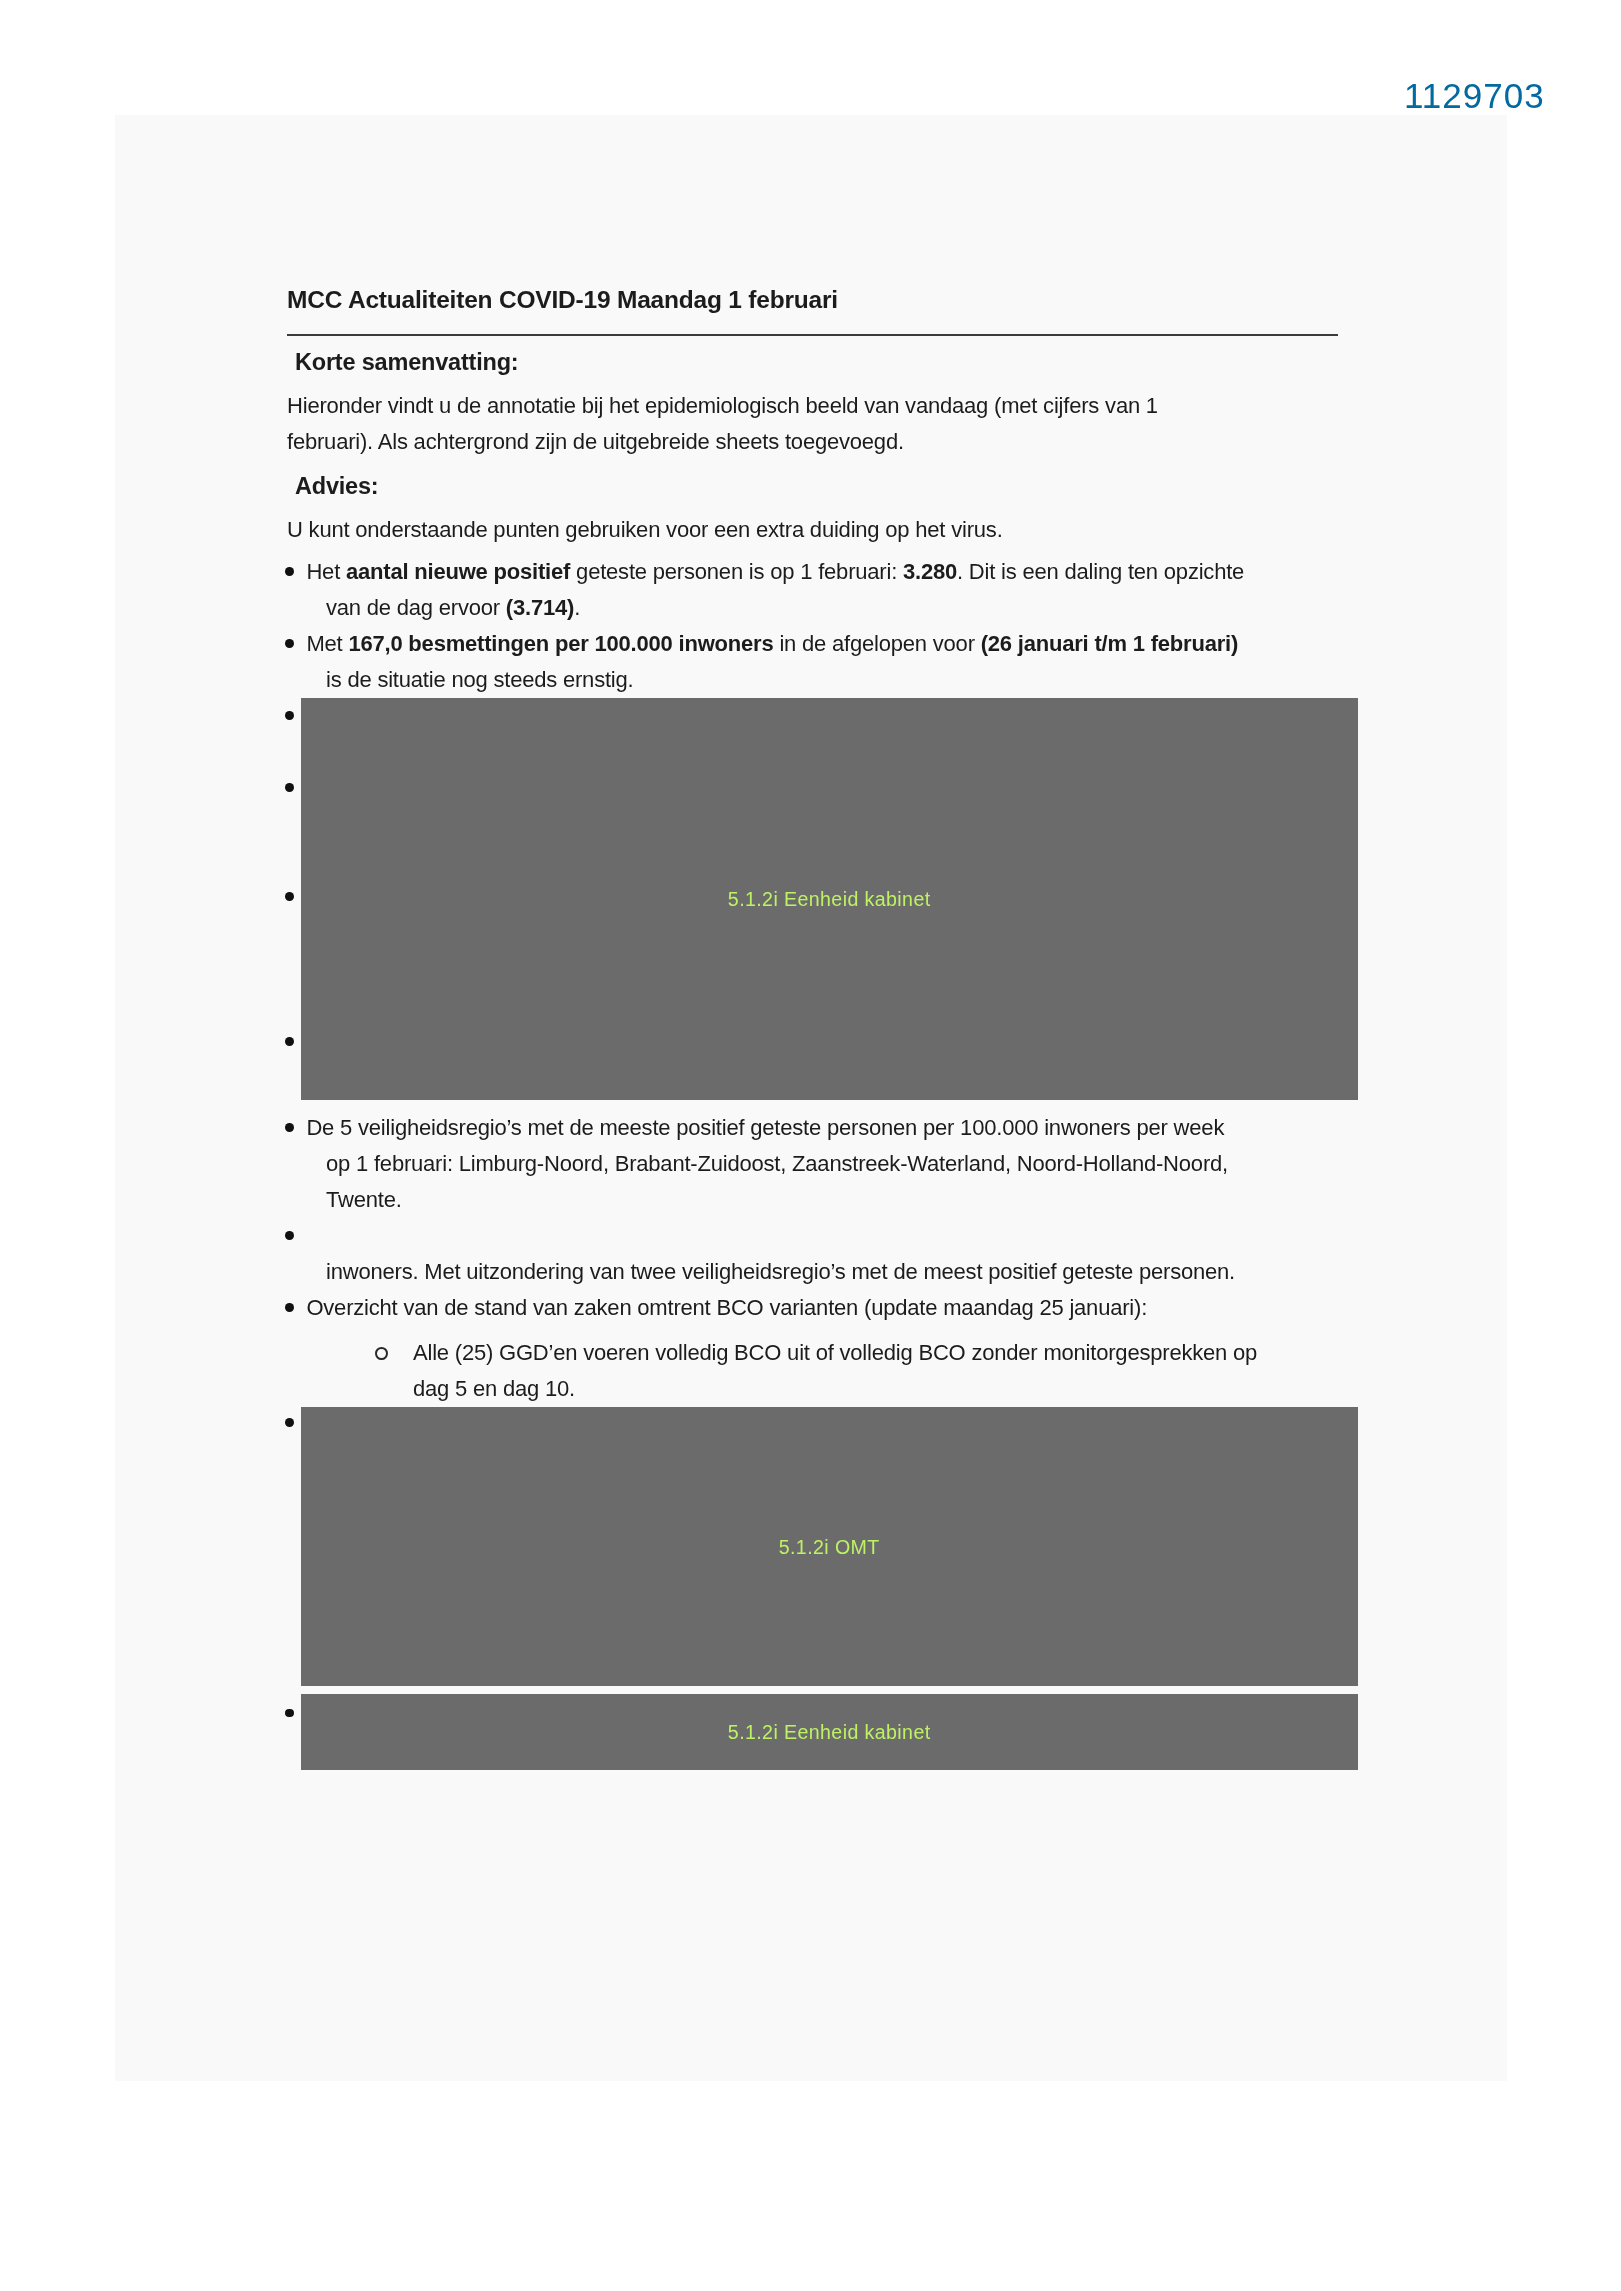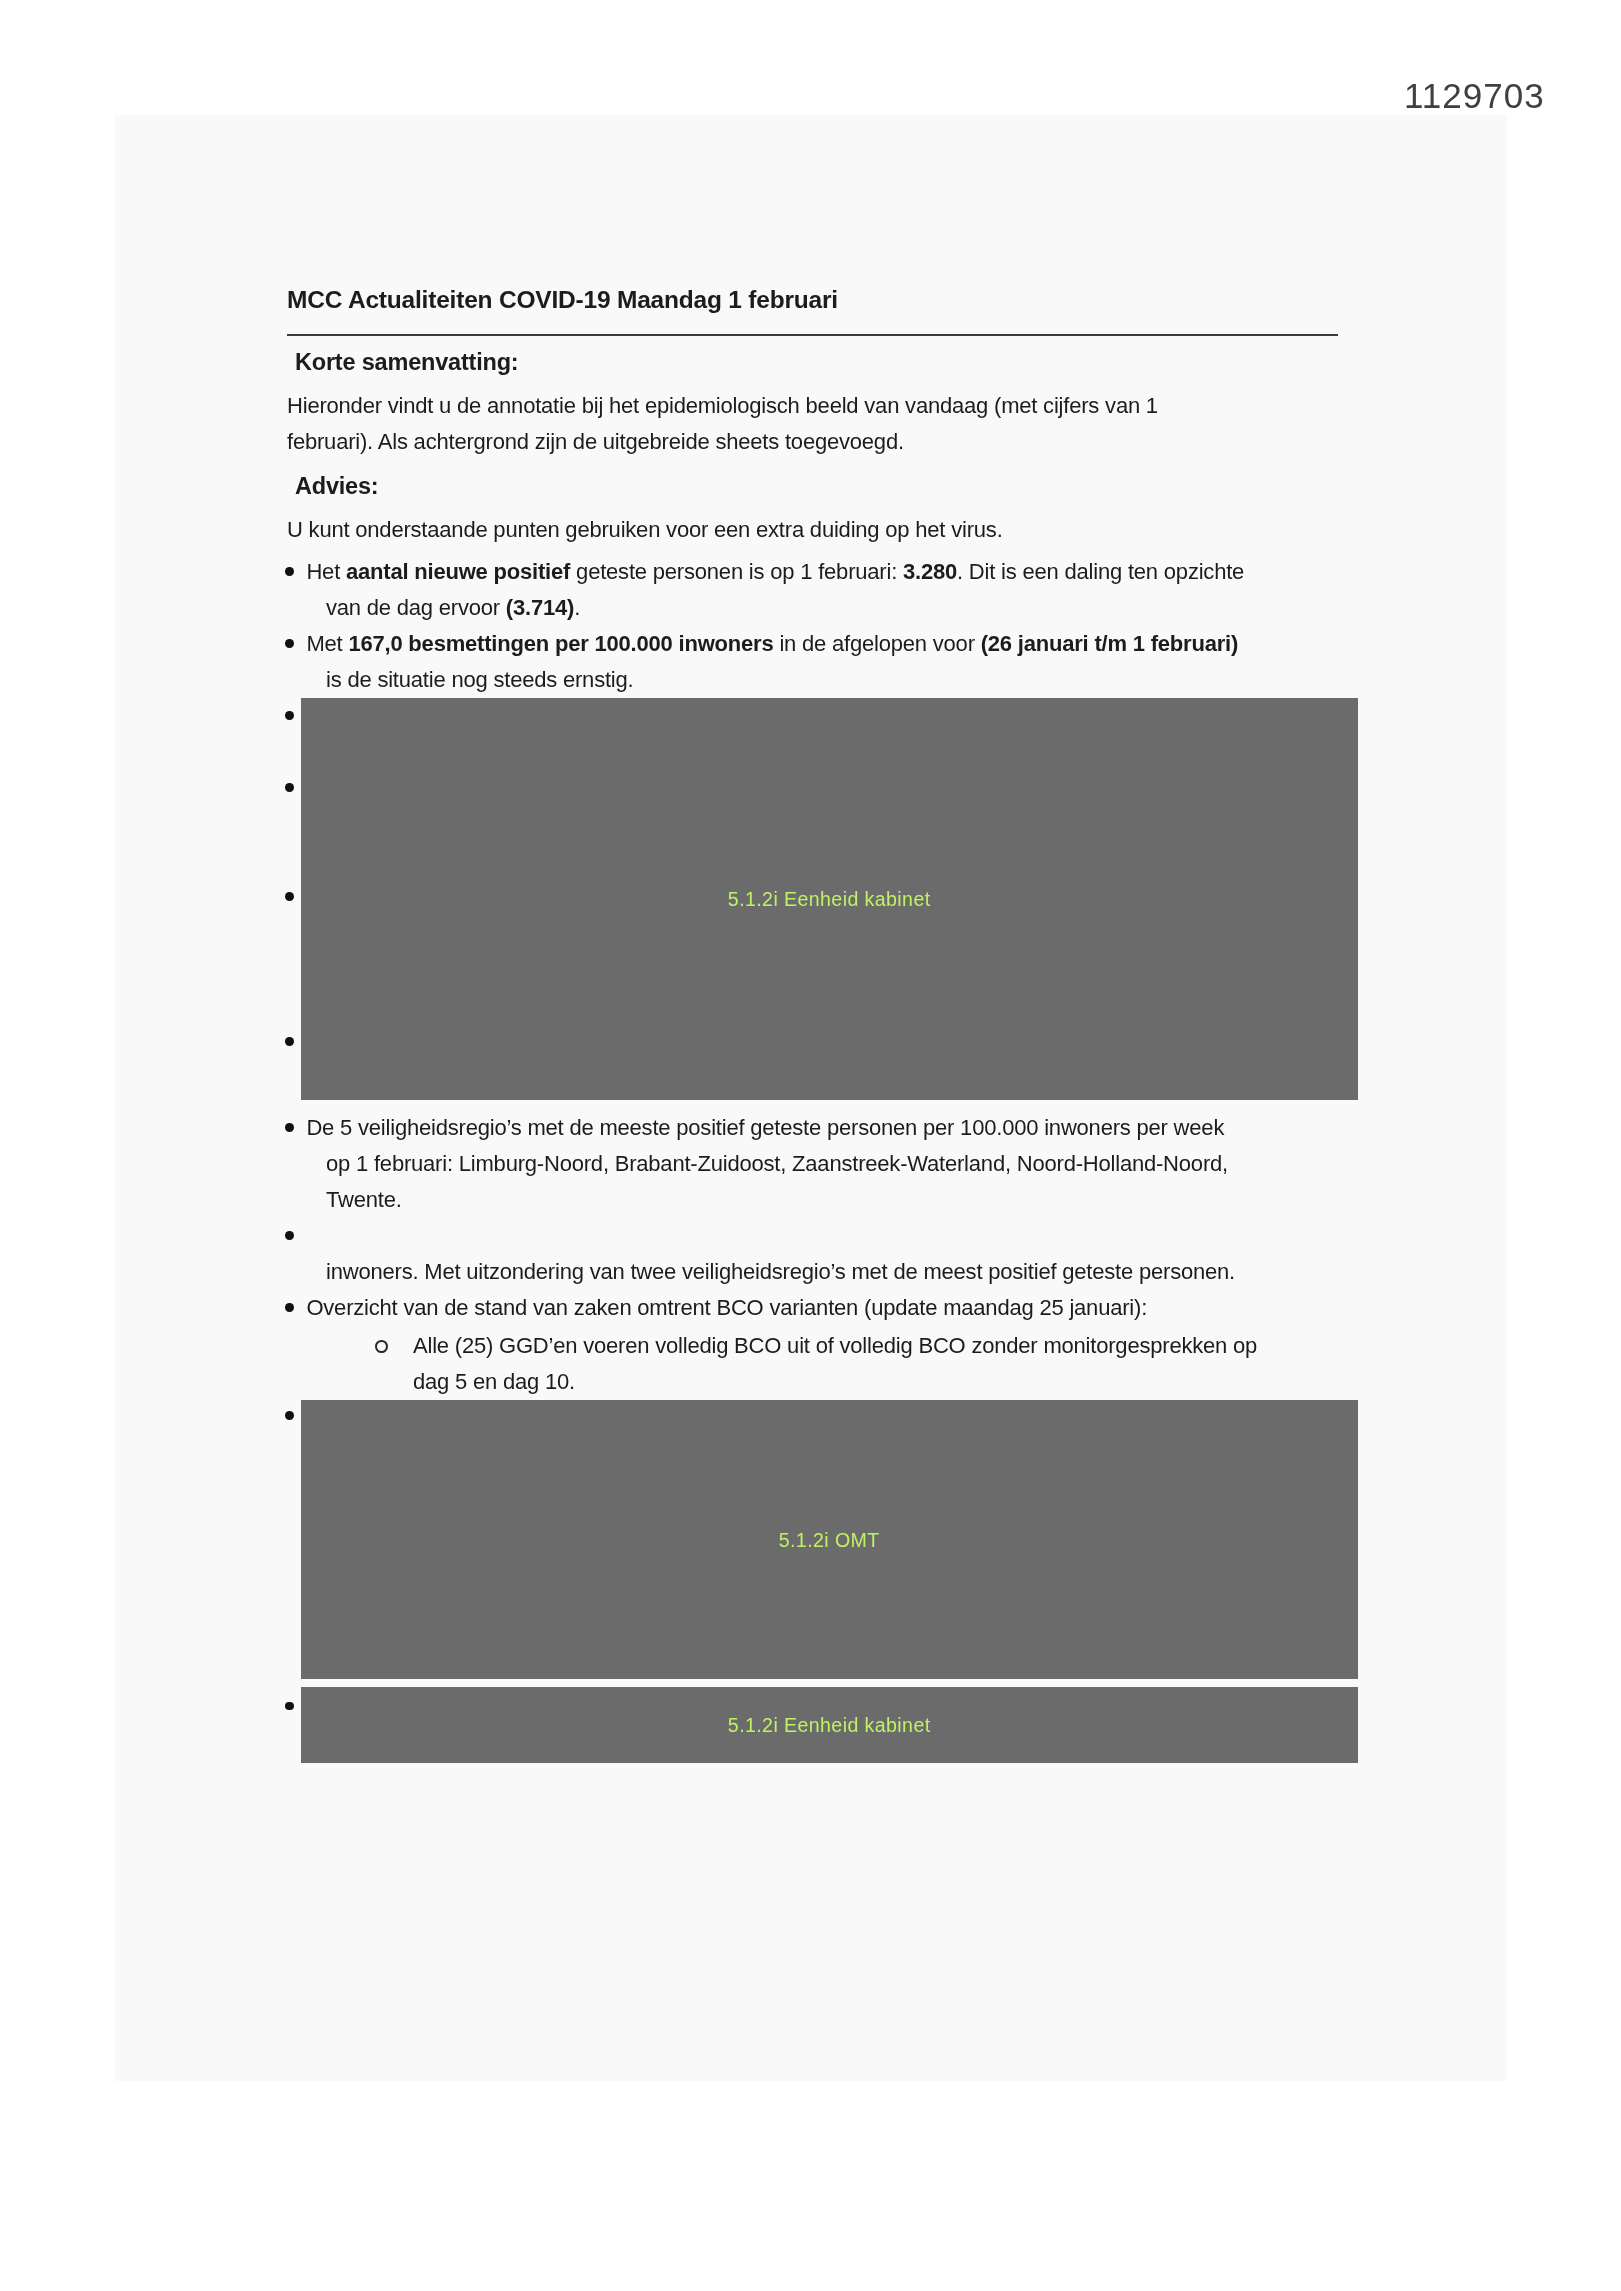--- a/index.html
+++ b/index.html
@@ -24,21 +24,21 @@
     width: 1392px;
     height: 1966px;
     background: #f9f9f9;
   }
   .stamp {
     position: absolute;
     left: 1404px;
     top: 76px;
     font-size: 35px;
     letter-spacing: 1px;
-    color: #404040;
+    color: #0369a1;
   }
   .content {
     position: absolute;
     left: 287px;
     top: 286px;
     width: 1051px;
     font-size: 22px;
     letter-spacing: -0.2px;
     line-height: 36px;
   }
@@ -84,21 +84,21 @@
     position: absolute;
     left: -2px;
     top: 12.7px;
     width: 8.8px;
     height: 8.8px;
     border-radius: 50%;
     background: #111;
   }
   .sub-bullet {
     position: relative;
-    margin-top: 2px;
+    margin-top: 9px;
     padding-left: 126px;
     line-height: 36px;
     white-space: nowrap;
   }
   .sub-bullet::before {
     content: "";
     position: absolute;
     left: 88px;
     top: 11.8px;
     width: 8.8px;

